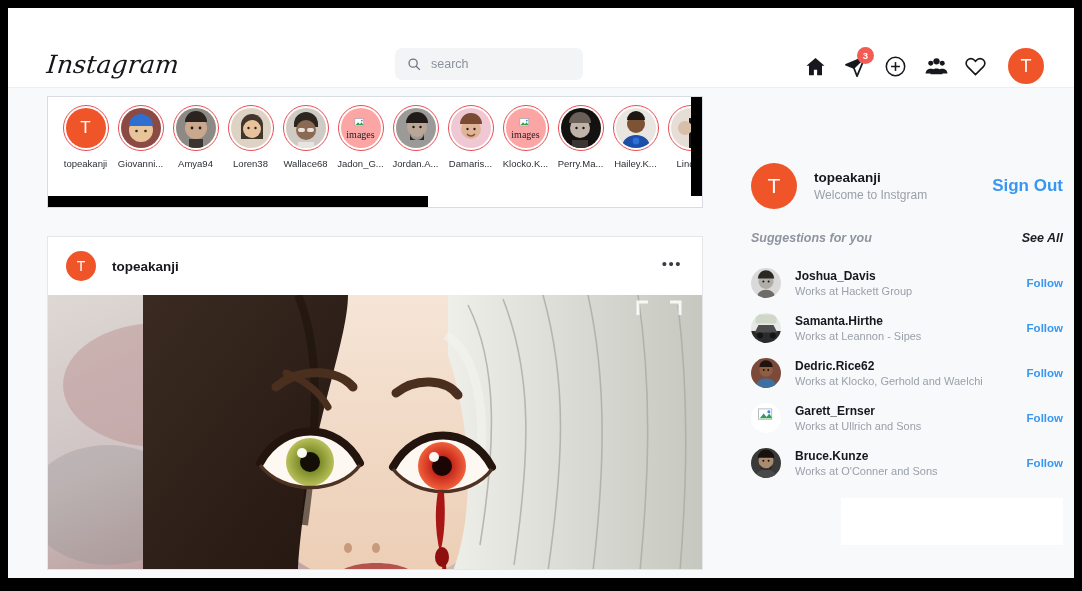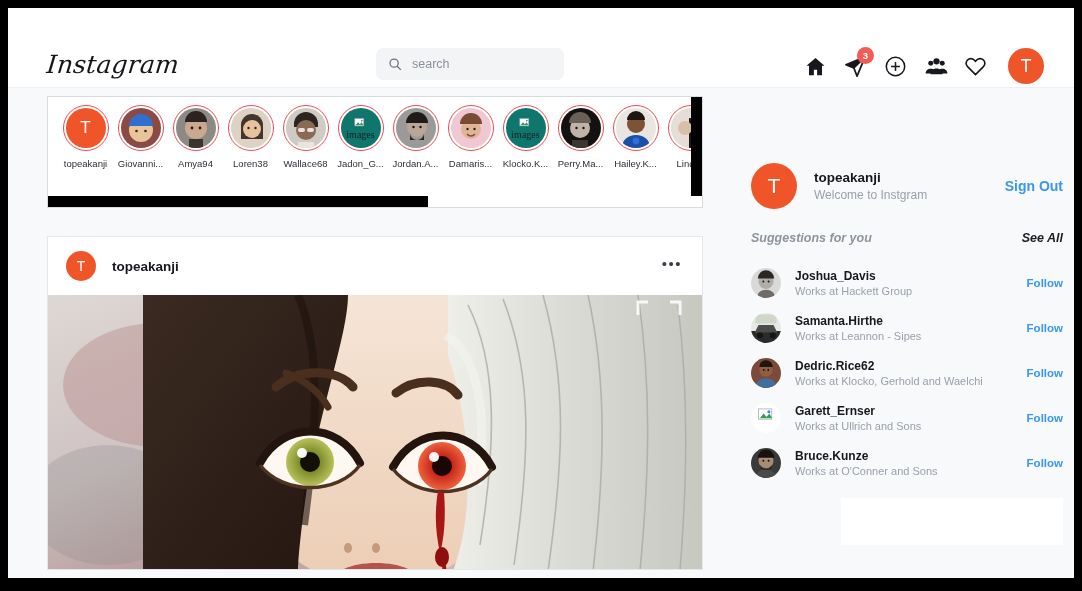--- a/index.html
+++ b/index.html
@@ -26,21 +26,21 @@
   #logo {
     position: absolute; left: 39px; top: 42px;
     font-family: "DejaVu Serif", serif;
     font-style: italic;
     font-size: 25px;
     color: #14161a;
     letter-spacing: .2px;
     transform: skewX(-6deg);
   }
   #searchbox {
-    position: absolute; left: 368px; top: 40px;
+    position: absolute; left: 387px; top: 40px;
     width: 188px; height: 32px;
     background: #f3f4f6;
     border-radius: 7px;
     display: flex; align-items: center;
     padding-left: 12px;
   }
   #searchbox .mag { width: 14px; height: 14px; flex: none; }
   #search-input {
     border: none; outline: none; background: transparent;
     margin-left: 10px; font-size: 12.5px;
@@ -103,21 +103,21 @@
     overflow: hidden; position: relative;
     display: flex; align-items: center; justify-content: center;
     font-size: 17px;
   }
   .story-name {
     margin-top: 7px; font-size: 9.5px; color: #2b2f36;
     white-space: nowrap; overflow: hidden;
   }
   
   .broken {
-    background: #0f766e; color: #1b1e24;
+    background: #fca5a5; color: #1b1e24;
     font-size: 10px; font-family: "Liberation Serif", serif;
     flex-direction: column; line-height: 1;
   }
   .broken .glyph { width: 13px; height: 12px; margin-bottom: 1px; }
   
   .ph { width: 100%; height: 100%; }
   #stories-scrollbar-track {
     position: absolute; left: 0; bottom: 0;
     width: 656px; height: 11px; background: #ffffff;
   }
@@ -161,21 +161,21 @@
   #sidebar { position: absolute; left: 727px; top: 0; width: 339px; height: 490px; }
   #profile-row {
     position: absolute; left: 16px; top: 75px;
     width: 312px; display: flex; align-items: center;
   }
   #profile-avatar { width: 46px; height: 46px; font-size: 21px; flex: none; }
   #profile-texts { margin-left: 17px; }
   #profile-name { font-size: 13.5px; font-weight: 700; color: #16181d; }
   #profile-sub { font-size: 12px; color: #9aa0aa; margin-top: 3px; }
   #signout {
-    margin-left: auto; font-size: 14px; font-weight: 700;
+    margin-left: auto; font-size: 17px; font-weight: 700;
     color: #3897f0; cursor: pointer;
   }
   #sugg-head {
     position: absolute; left: 16px; top: 143px; width: 312px;
     display: flex; align-items: center; font-style: italic;
   }
   #sugg-title { font-size: 12.5px; font-weight: 700; color: #8e949e; }
   #sugg-seeall {
     margin-left: auto; font-size: 12.5px; font-weight: 700;
     color: #1a1d22; cursor: pointer;

